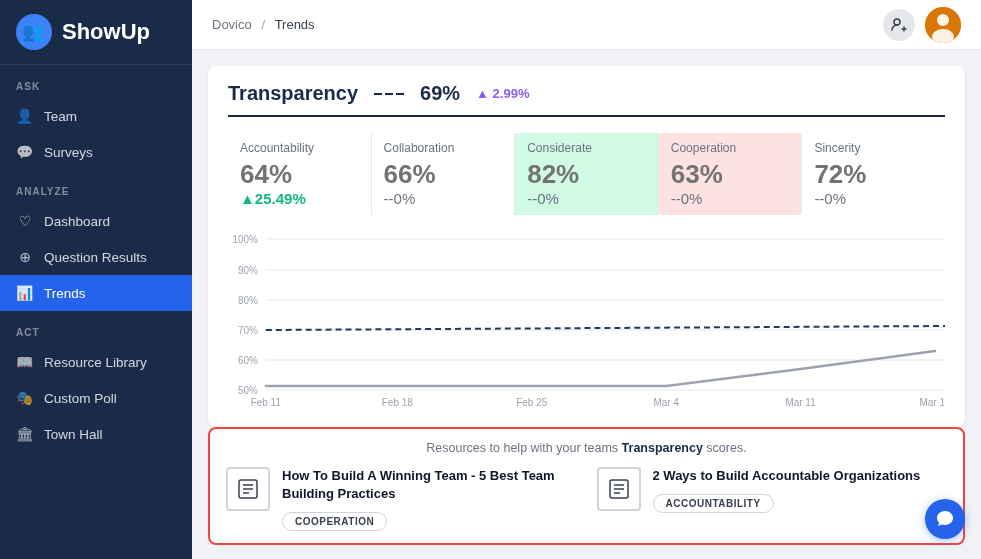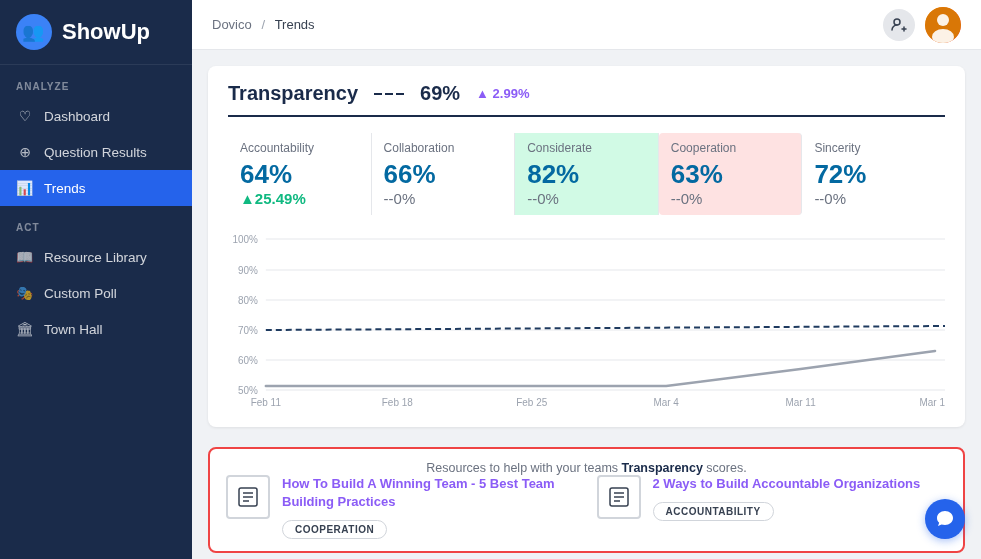--- a/index.html
+++ b/index.html
@@ -109,21 +109,21 @@
       overflow: hidden;
     }
 
     
     .content {
       flex: 1;
       overflow-y: auto;
       padding: 16px;
       display: flex;
       flex-direction: column;
-      gap: 20px;
+      gap: 0;
     }
 
     
     .card {
       background: #fff;
       border-radius: 8px;
       box-shadow: 0 1px 3px rgba(0,0,0,0.08);
       padding: 16px 20px;
     }
 
@@ -164,21 +164,21 @@
     }
     .metric-item {
       flex: 1;
       padding: 8px 12px;
       border-right: 1px solid #e5e7eb;
     }
     .metric-item:last-child { border-right: none; }
     .metric-item.highlight-teal { background: #d1fae5; border-radius: 0; }
     .metric-item.highlight-pink { background: #fee2e2; border-radius: 4px; }
     .metric-label { font-size: 12px; color: #6b7280; margin-bottom: 4px; }
-    .metric-value { font-size: 26px; font-weight: 700; color: #0369a1; }
+    .metric-value { font-size: 26px; font-weight: 700; color: #737373; }
     .metric-change { font-size: 15px; color: #6b7280; }
     .metric-change.positive { color: #10b981; font-weight: 600; }
 
     
     .chart-area {
       position: relative;
       height: 180px;
       margin-top: 8px;
     }
     .chart-svg {
@@ -190,20 +190,21 @@
     .resources-card {
       background: #fff;
       border: 2px solid #ef4444;
       border-radius: 8px;
       padding: 12px 16px;
     }
     .resources-header {
       text-align: center;
       font-size: 12.5px;
       color: #6b7280;
+      margin-bottom: 12px;
     }
     .resources-header strong { color: #1a2b4a; font-weight: 700; }
     .resources-items {
       display: flex;
       gap: 20px;
     }
     .resource-item {
       display: flex;
       align-items: flex-start;
       gap: 12px;
@@ -215,21 +216,21 @@
       border-radius: 4px;
       display: flex; align-items: center; justify-content: center;
       font-size: 20px;
       color: #374151;
       flex-shrink: 0;
     }
     .resource-content { flex: 1; }
     .resource-title {
       font-size: 13px;
       font-weight: 600;
-      color: #8b5cf6;
+      color: #0f172a;
       margin-bottom: 8px;
       line-height: 1.4;
     }
     .resource-tag {
       display: inline-block;
       padding: 3px 12px;
       border: 1px solid #d1d5db;
       border-radius: 12px;
       font-size: 10px;
       font-weight: 700;
@@ -255,20 +256,31 @@
   </style>
 </head>
 <body>
 
 <nav class="sidebar">
   <div class="sidebar-logo">
     <span class="logo-icon">👥</span>
     <span class="logo-text">ShowUp</span>
   </div>
 
+  <div>
+    <div class="sidebar-section-label">ASK</div>
+    <div class="sidebar-item">
+      <span class="item-icon">👤</span>
+      <span>Team</span>
+    </div>
+    <div class="sidebar-item">
+      <span class="item-icon">💬</span>
+      <span>Surveys</span>
+    </div>
+  </div>
 
   <div>
     <div class="sidebar-section-label">ANALYZE</div>
     <div class="sidebar-item">
       <span class="item-icon">♡</span>
       <span>Dashboard</span>
     </div>
     <div class="sidebar-item">
       <span class="item-icon">⊕</span>
       <span>Question Results</span>

